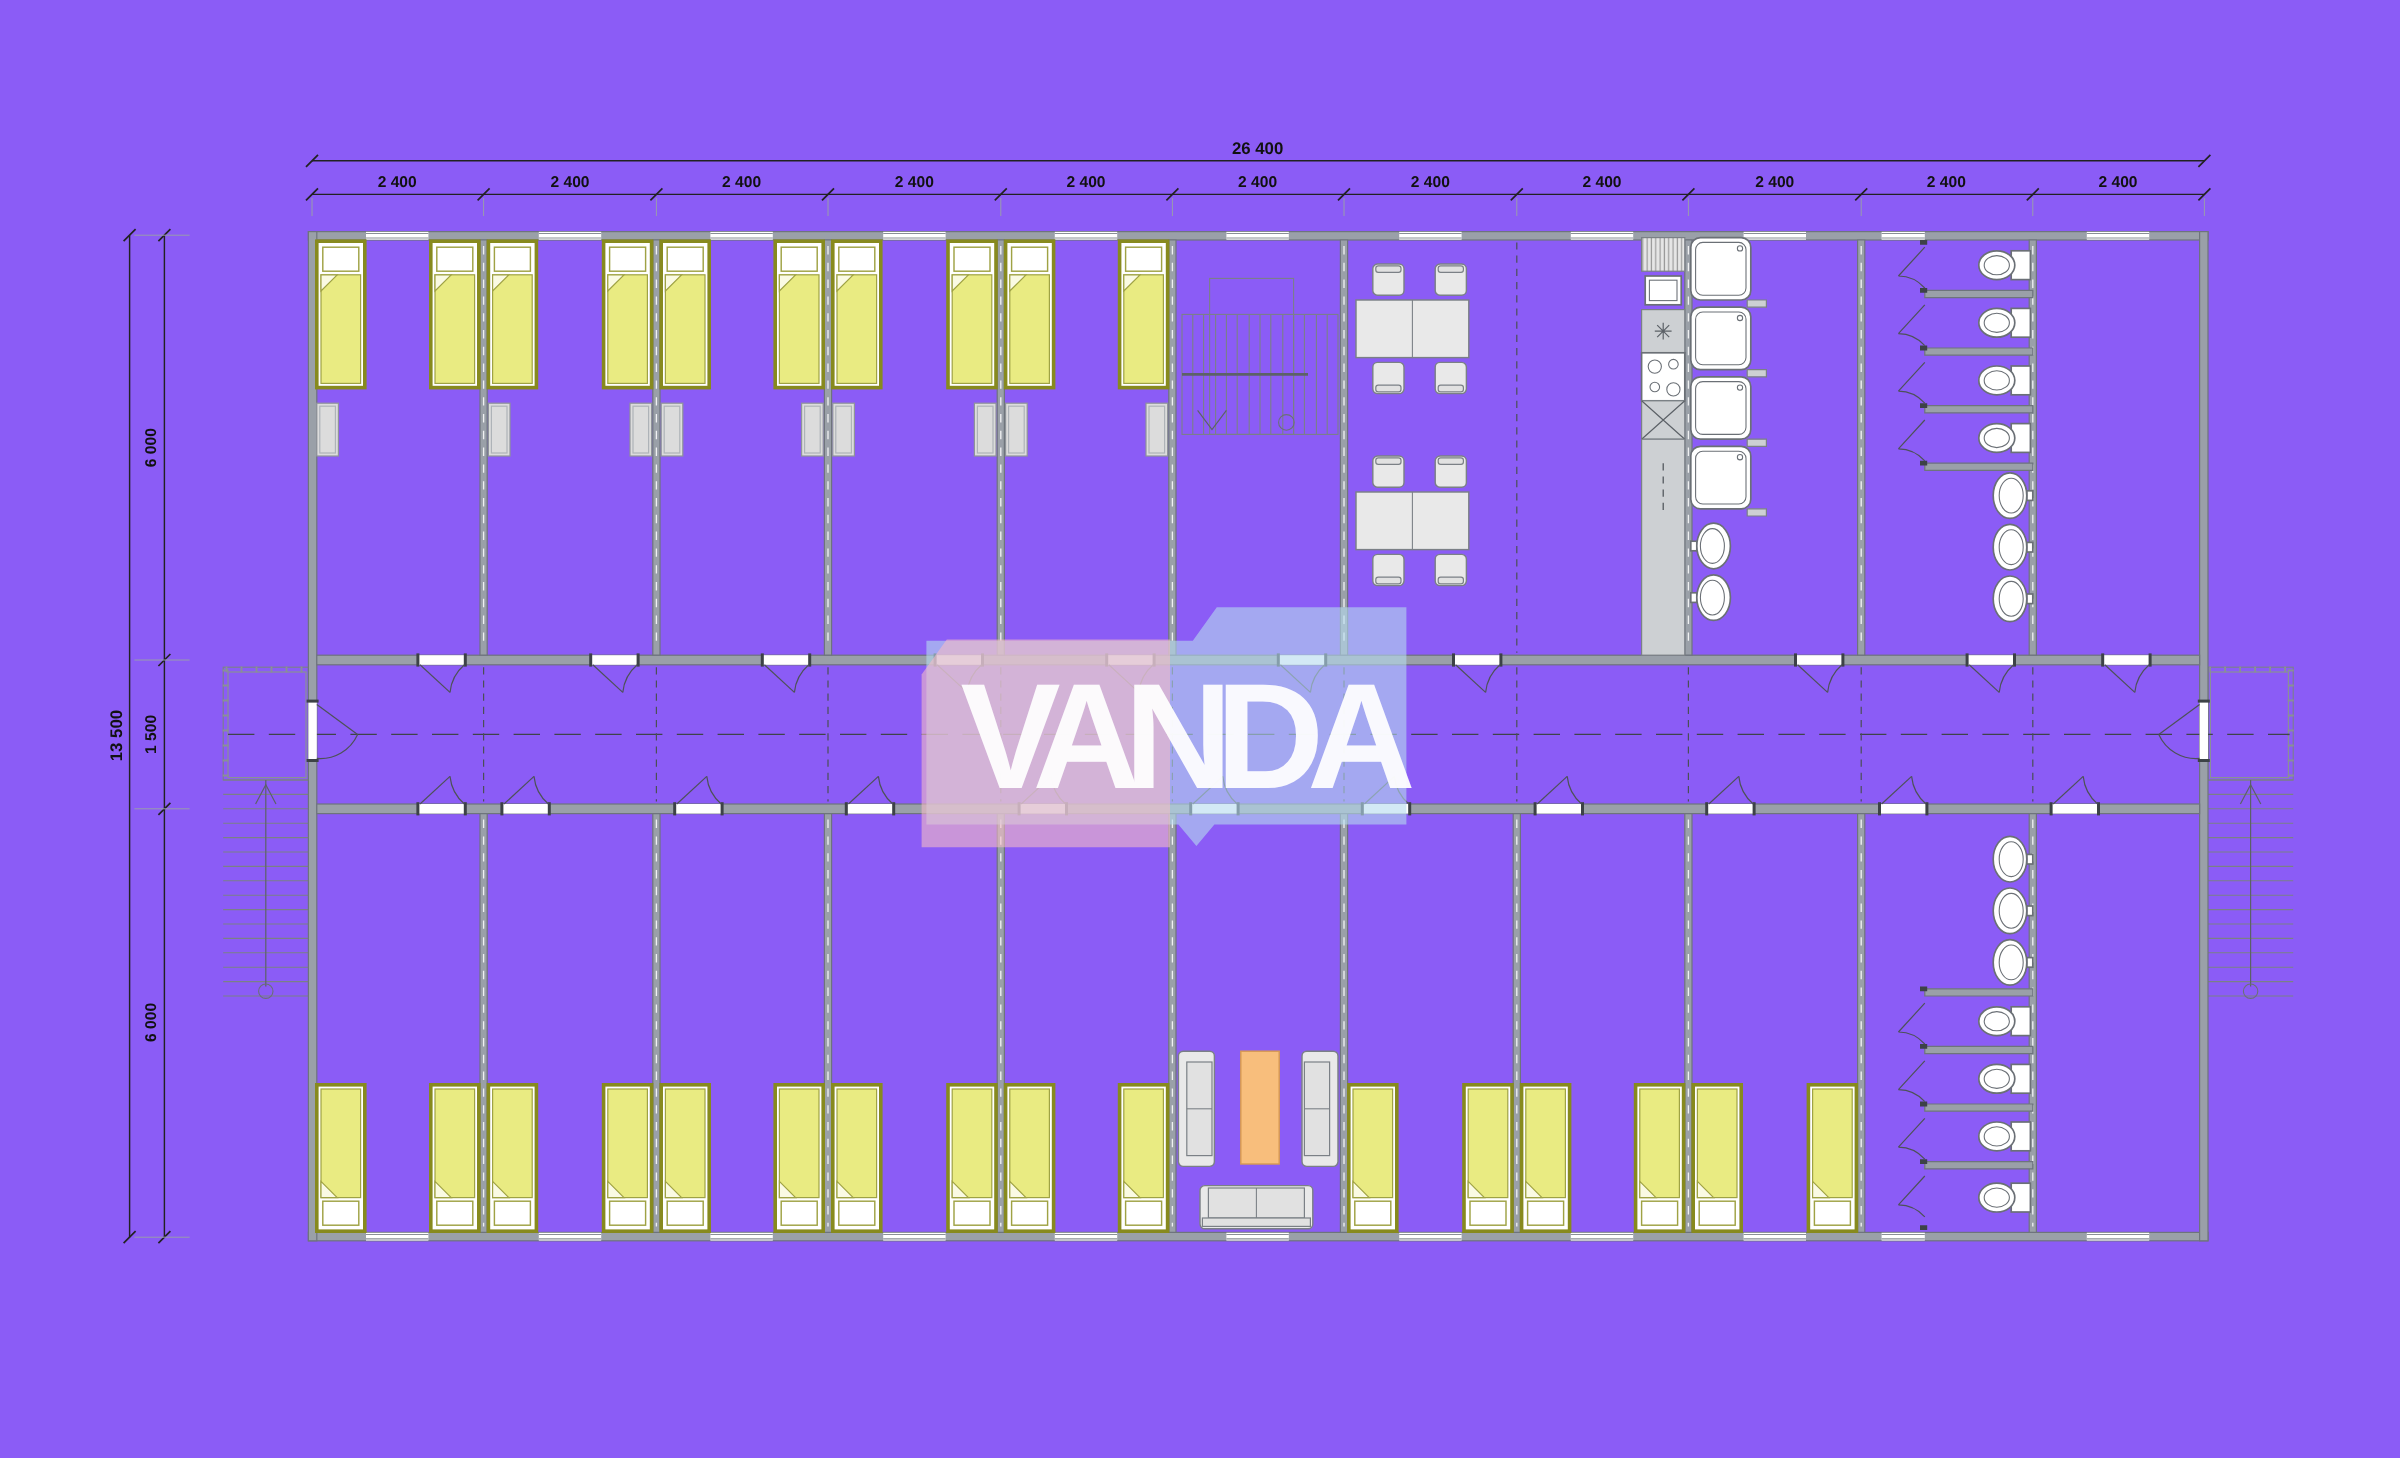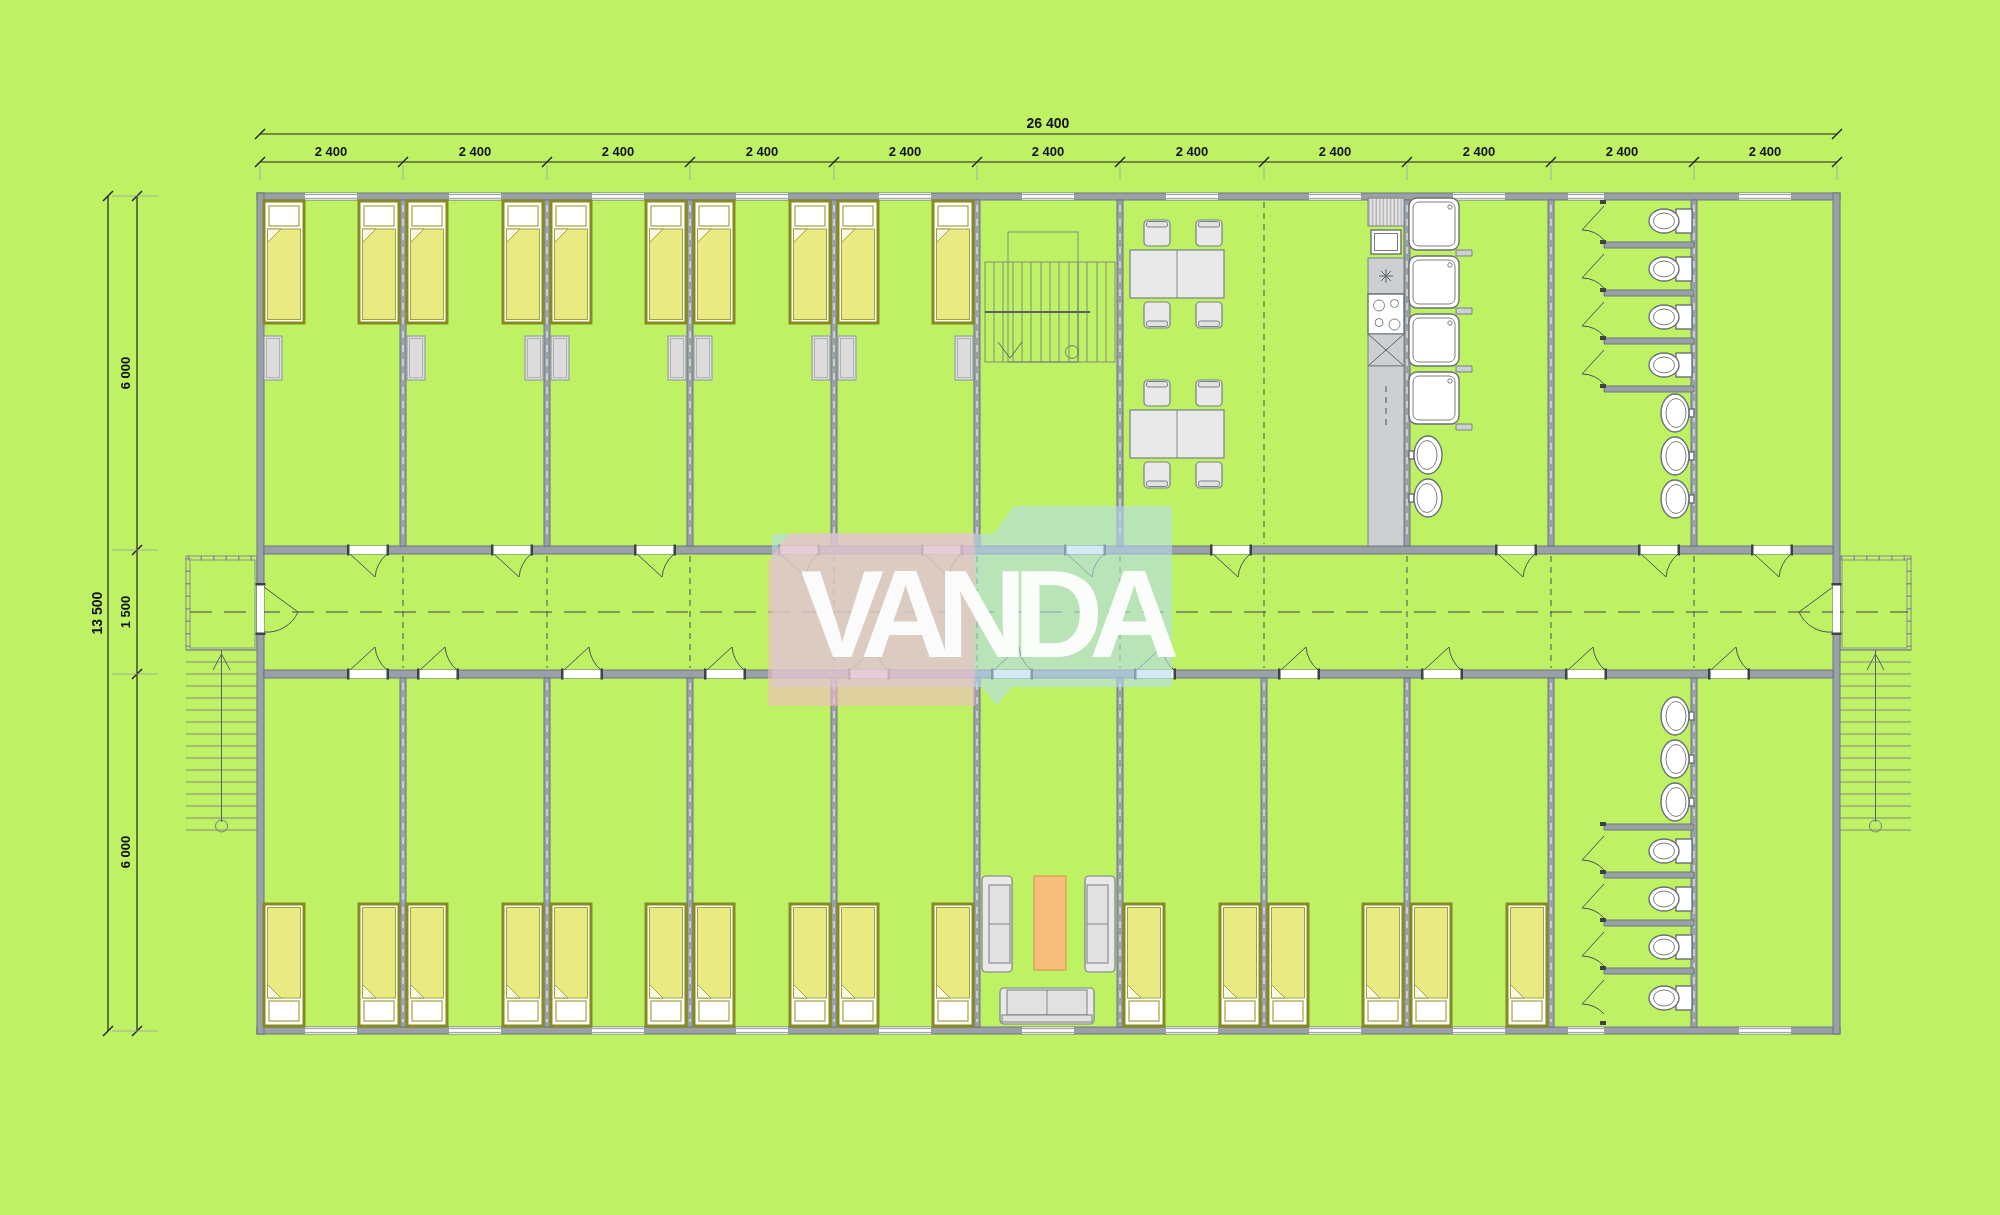--- a/index.html
+++ b/index.html
@@ -1,16 +1,16 @@
 <!DOCTYPE html>
 <html><head>
 <meta charset="utf-8">
 <style>
   html,body{margin:0;padding:0;background:#fff;}
-  #stage{width:2000px;height:1215px;background:#bef264;position:relative;font-family:"Liberation Sans",sans-serif;}
+  #stage{width:2000px;height:1215px;background:#8b5cf6;position:relative;font-family:"Liberation Sans",sans-serif;}
   svg{display:block;}
   .wall{fill:#9aa0a8;stroke:#6e747c;stroke-width:1;}
   .joint{stroke:#ffffff;stroke-width:1.1;stroke-dasharray:7 7;fill:none;opacity:.85;}
   .cdash{stroke:#3f4449;stroke-width:1.2;fill:none;stroke-dasharray:22 12;}
   .mdash{stroke:#4a4f55;stroke-width:1;fill:none;stroke-dasharray:6 5;}
   .thin{stroke:#5c6167;stroke-width:1;fill:none;}
   .thin2{stroke:#7b8086;stroke-width:.9;fill:none;}
   .fix{fill:#fff;stroke:#6b7076;stroke-width:1.4;}
   .fixthin{fill:none;stroke:#6b7076;stroke-width:.9;}
   .furn{fill:#e9e9e9;stroke:#7b8086;stroke-width:1.2;}

